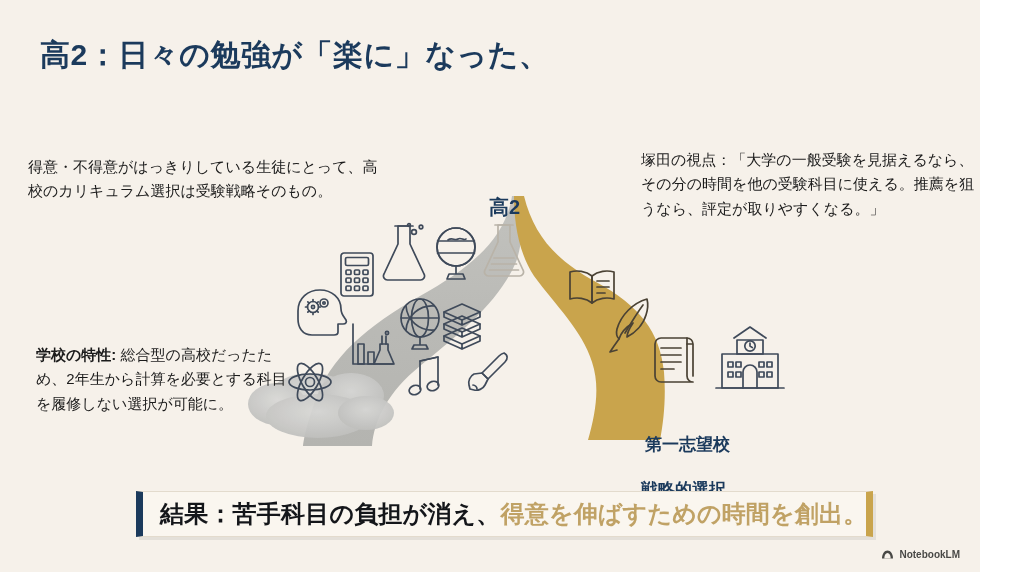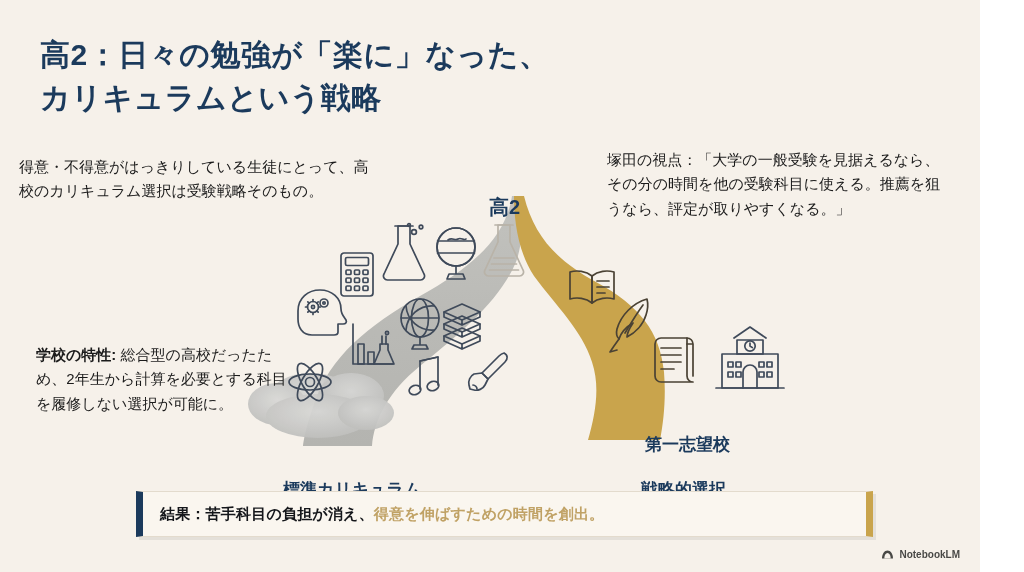--- a/index.html
+++ b/index.html
@@ -31,22 +31,22 @@
 
   
   .para {
     position: absolute;
     color: #1b1b1b;
     font-size: 15px;
     line-height: 1.62;
   }
   .para .lead { font-weight: bold; }
 
-  #para-left   { left: 19px;  top: 155px; width: 360px; }
-  #para-tsukada{ left: 607px; top: 148px; width: 340px; }
+  #para-left   { left: 28px;  top: 155px; width: 360px; }
+  #para-tsukada{ left: 641px; top: 148px; width: 340px; }
   #para-school { left: 36px;  top: 343px; width: 256px; }
   #para-choice { left: 812px; top: 314px; width: 206px; }
 
   
   #stage {
     position: absolute;
     left: 0; top: 0;
     width: 1024px; height: 572px;
     pointer-events: none;
   }
@@ -75,21 +75,21 @@
     border-left: 7px solid #1b3a5c;
     border-right: 7px solid #c9a44c;
     border-top: 1px solid #e3dbcd;
     border-bottom: 1px solid #e3dbcd;
     display: flex;
     align-items: center;
     box-shadow: 3px 3px 0 rgba(0,0,0,0.07);
   }
   #banner-text {
     padding-left: 17px;
-    font-size: 15px;
+    font-size: 24px;
     font-weight: bold;
     white-space: nowrap;
     letter-spacing: 0.2px;
   }
   #banner-text .navy { color: #14161a; }
   #banner-text .gold { color: #c0a265; }
 
   
   #watermark {
     position: absolute;
@@ -104,21 +104,20 @@
   }
   #watermark svg { display: block; }
 </style>
 </head>
 <body>
 
 <div id="slide">
 
   <div id="title">
     <span class="tline">高2：日々の勉強が「楽に」なった、</span>
-    <span class="tline">カリキュラムという戦略</span>
   </div>
 
   <div id="stage">
     <svg width="1024" height="572" viewBox="0 0 1024 572" xmlns="http://www.w3.org/2000/svg">
       <defs>
         <linearGradient id="grayGrad" x1="0" y1="0" x2="0" y2="1">
           <stop offset="0%" stop-color="#c2c2be"></stop>
           <stop offset="55%" stop-color="#b9b9b5"></stop>
           <stop offset="100%" stop-color="#b4b4b0"></stop>
         </linearGradient>
@@ -288,21 +287,20 @@
           <rect x="55" y="36" width="5" height="5"></rect>
           <rect x="47" y="46" width="5" height="5"></rect>
           <rect x="55" y="46" width="5" height="5"></rect>
           <path d="M4 62 h68"></path>
         </g>
       </g>
     </svg>
   </div>
 
   <div class="path-label" id="label-grade2">高2</div>
-  <div class="path-label" id="label-standard">標準カリキュラム</div>
   <div class="path-label" id="label-firstchoice">第一志望校</div>
   <div class="path-label" id="label-strategic">戦略的選択</div>
 
   <div class="para" id="para-left">得意・不得意がはっきりしている生徒にとって、高校のカリキュラム選択は受験戦略そのもの。</div>
 
   <div class="para" id="para-tsukada">塚田の視点：「大学の一般受験を見据えるなら、その分の時間を他の受験科目に使える。推薦を狙うなら、評定が取りやすくなる。」</div>
 
   <div class="para" id="para-school">
     <span class="lead">学校の特性:</span><span> 総合型の高校だったため、2年生から計算を必要とする科目を履修しない選択が可能に。</span>
   </div>

